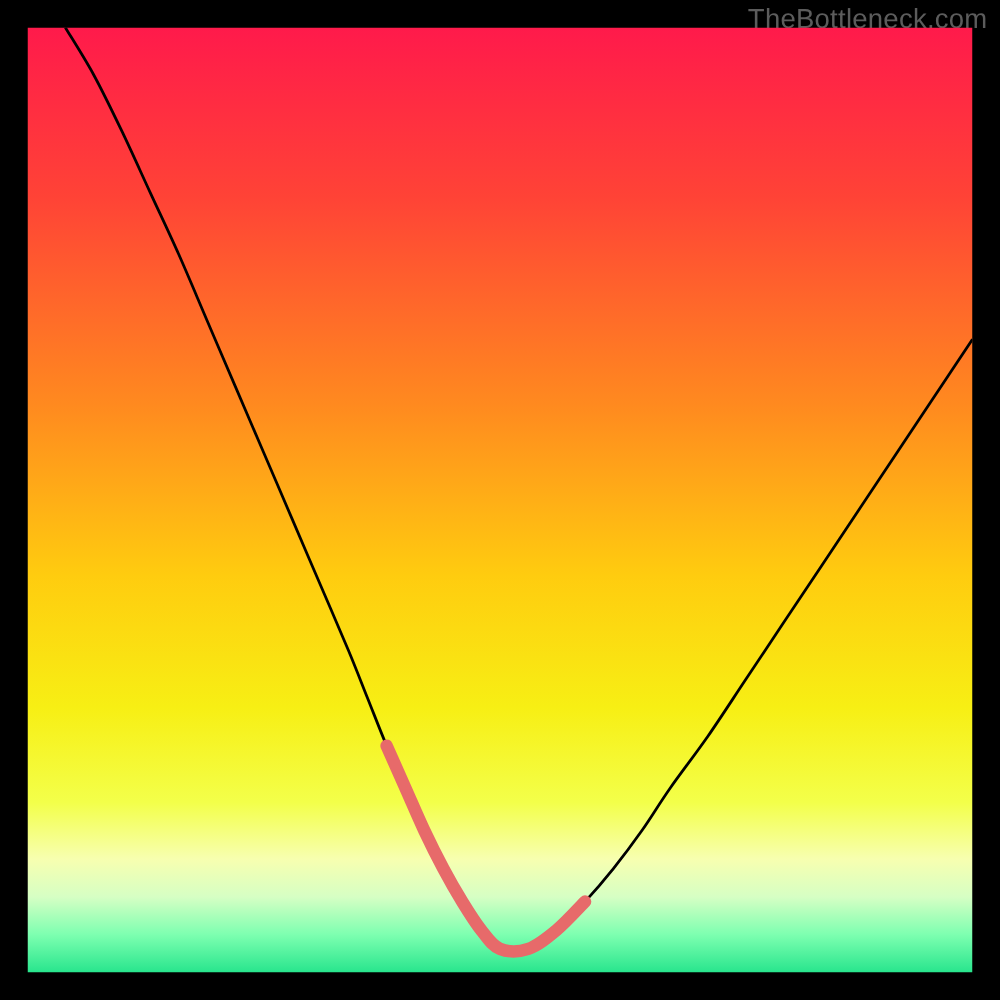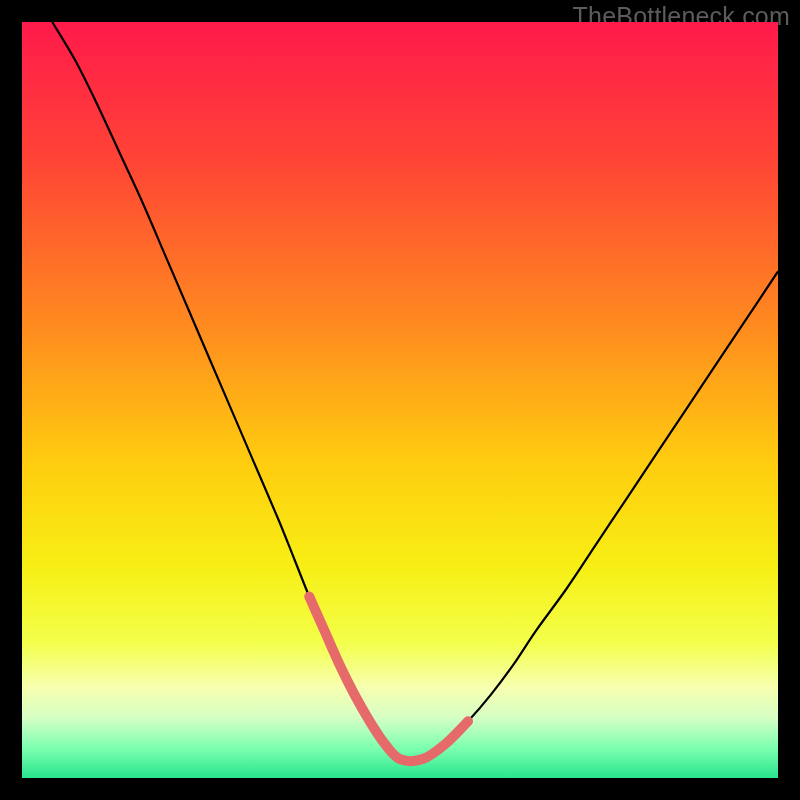--- a/index.html
+++ b/index.html
@@ -21,21 +21,21 @@
     left: 22px;
     top: 22px;
     width: 756px;
     height: 756px;
   }
   .watermark {
     position: absolute;
     top: 2px;
     right: 10px;
     font-family: Arial, Helvetica, sans-serif;
-    font-size: 25px;
+    font-size: 22px;
     font-weight: 500;
     letter-spacing: 0.2px;
     color: #5c5c5c;
     user-select: none;
   }
 </style>
 </head>
 <body>
 
 <div class="chart-wrap">

